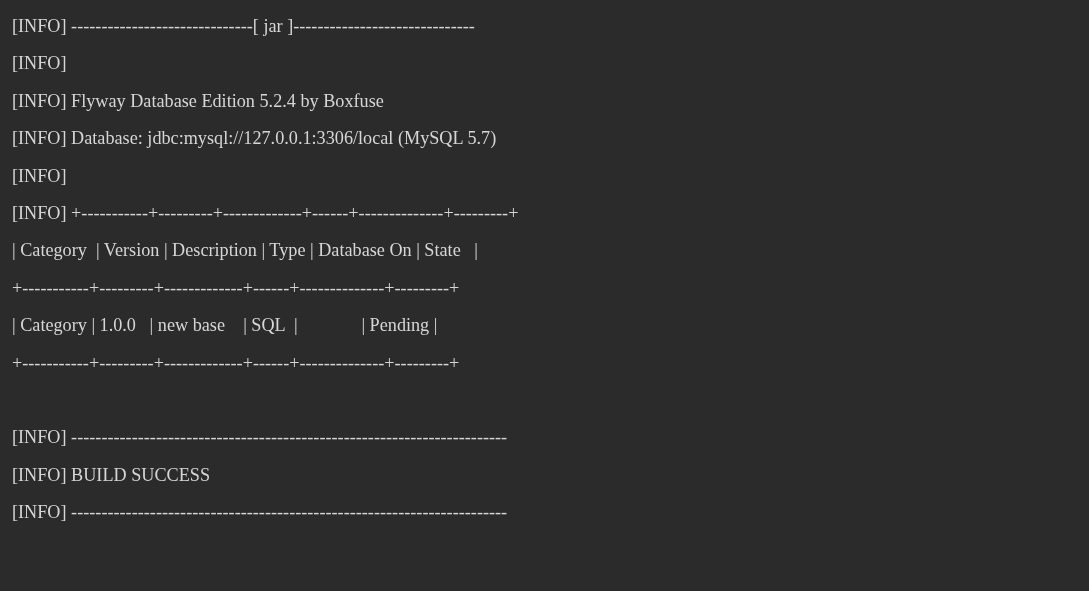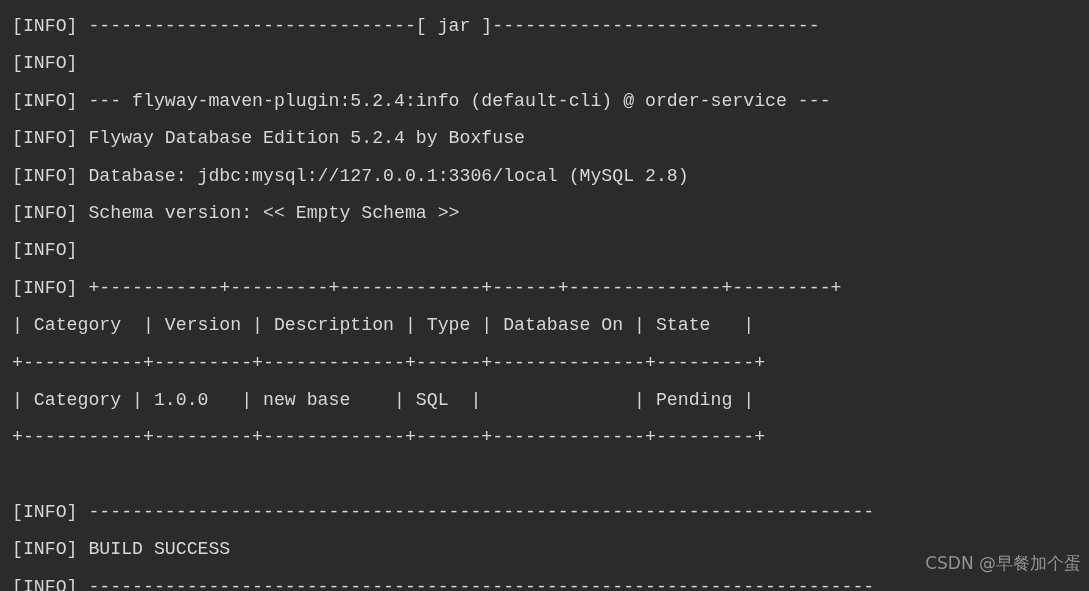--- a/index.html
+++ b/index.html
@@ -32,21 +32,21 @@
     box-sizing: border-box;
   }
 
   .line {
     height: 37.4px;
     line-height: 37.4px;
     font-size: 18.2px;
     letter-spacing: 0px;
     color: #d6d6d6;
     white-space: pre;
-    font-family: Liberation Mono, monospace;
+    font-family: Liberation Serif, serif;
     overflow: hidden;
   }
 
   .line.blank {
     color: transparent;
   }
 
   #watermark {
     position: absolute;
     right: 8px;
@@ -61,31 +61,28 @@
   }
 </style>
 </head>
 <body>
 
 <div id="terminal">
 
   <div id="console-lines">
       <div class="line">[INFO] ------------------------------[ jar ]------------------------------</div>
       <div class="line">[INFO]</div>
-      <div class="line">[INFO] --- flyway-maven-plugin:5.2.4:info (default-cli) @ order-service ---</div>
       <div class="line">[INFO] Flyway Database Edition 5.2.4 by Boxfuse</div>
-      <div class="line">[INFO] Database: jdbc:mysql://127.0.0.1:3306/local (MySQL 2.8)</div>
-      <div class="line">[INFO] Schema version: &lt;&lt; Empty Schema &gt;&gt;</div>
+      <div class="line">[INFO] Database: jdbc:mysql://127.0.0.1:3306/local (MySQL 5.7)</div>
       <div class="line">[INFO]</div>
       <div class="line">[INFO] +-----------+---------+-------------+------+--------------+---------+</div>
       <div class="line">| Category  | Version | Description | Type | Database On | State   |</div>
       <div class="line">+-----------+---------+-------------+------+--------------+---------+</div>
       <div class="line">| Category | 1.0.0   | new base    | SQL  |              | Pending |</div>
       <div class="line">+-----------+---------+-------------+------+--------------+---------+</div>
       <div class="line blank"> </div>
       <div class="line">[INFO] ------------------------------------------------------------------------</div>
       <div class="line">[INFO] BUILD SUCCESS</div>
       <div class="line">[INFO] ------------------------------------------------------------------------</div>
     </div>
 
-  <div id="watermark">CSDN @早餐加个蛋</div>
 
 </div>
 
 </body></html>

